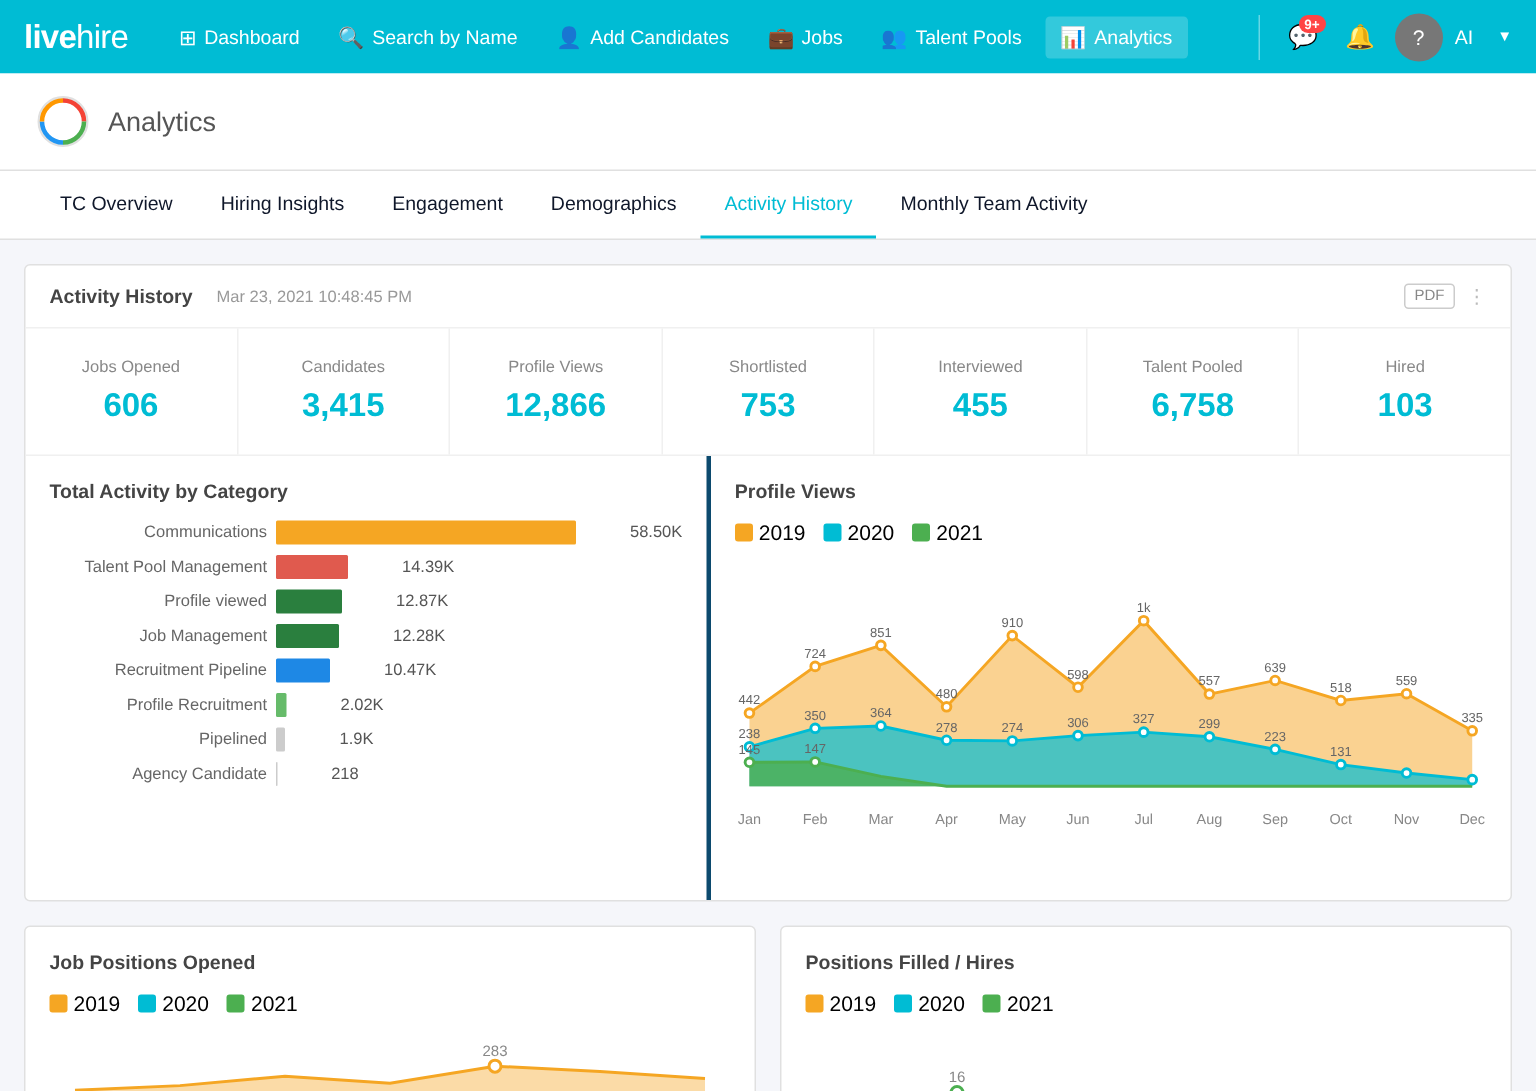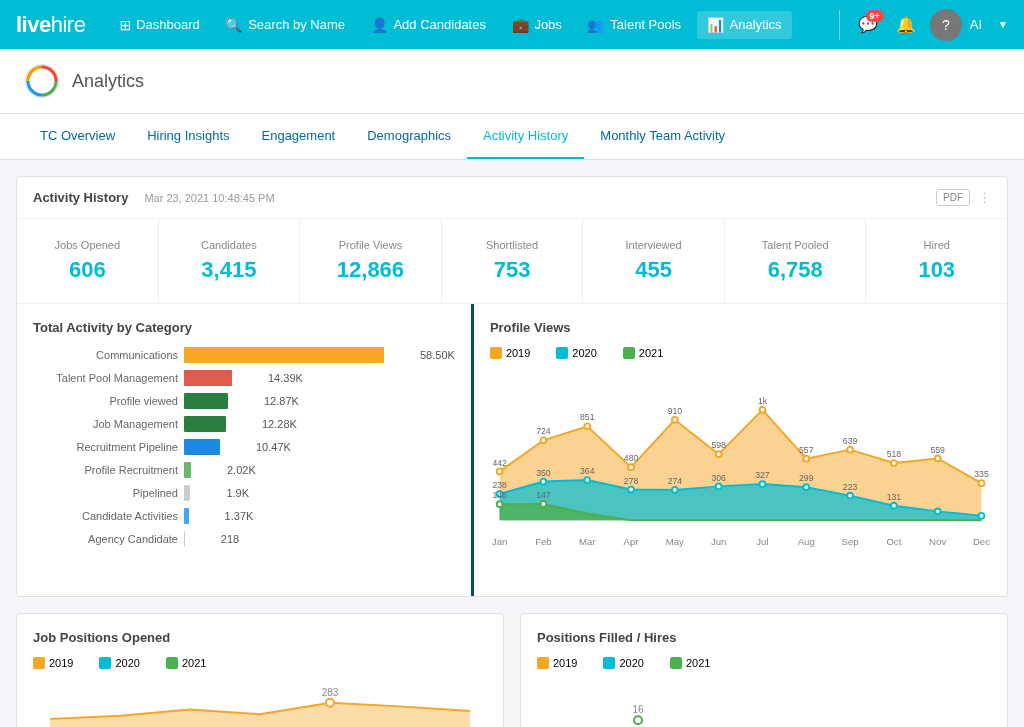--- a/index.html
+++ b/index.html
@@ -111,21 +111,21 @@
 
     
     .tabs-bar {
       background: white;
       padding: 0 24px;
       display: flex;
       border-bottom: 1px solid #e0e0e0;
     }
     .tab {
       padding: 14px 16px;
-      color: #0369a1;
+      color: #0f172a;
       cursor: pointer;
       font-size: 13px;
       border-bottom: 2px solid transparent;
       white-space: nowrap;
     }
     .tab.active { color: #00bcd4; border-bottom: 2px solid #00bcd4; }
 
     
     .main-content {
       padding: 16px;
@@ -245,23 +245,23 @@
       font-size: 11px;
       color: #555;
       margin-left: 4px;
       white-space: nowrap;
       padding-left: 32px;
     }
 
     
     .legend {
       display: flex;
-      gap: 26px;
+      gap: 12px;
       margin-bottom: 8px;
-      font-size: 11px;
+      font-size: 14px;
     }
     .legend-item {
       display: flex;
       align-items: center;
       gap: 4px;
     }
     .legend-dot {
       width: 12px;
       height: 12px;
       border-radius: 2px;
@@ -446,27 +446,20 @@
               <div class="bar-container">
                 <div class="bar" style="width: 7px; background: rgb(102, 187, 106);"></div>
                 <span class="bar-value">2.02K</span>
               </div>
             </div>
             <div class="bar-row">
               <div class="bar-label">Pipelined</div>
               <div class="bar-container">
                 <div class="bar" style="width: 6.4px; background: rgb(204, 204, 204);"></div>
                 <span class="bar-value">1.9K</span>
-              </div>
-            </div>
-            <div class="bar-row">
-              <div class="bar-label">Candidate Activities</div>
-              <div class="bar-container">
-                <div class="bar" style="width: 4.6px; background: rgb(66, 165, 245);"></div>
-                <span class="bar-value">1.37K</span>
               </div>
             </div>
             <div class="bar-row">
               <div class="bar-label">Agency Candidate</div>
               <div class="bar-container">
                 <div class="bar" style="width: 0.8px; background: rgb(204, 204, 204);"></div>
                 <span class="bar-value">218</span>
               </div>
             </div>
           </div>

